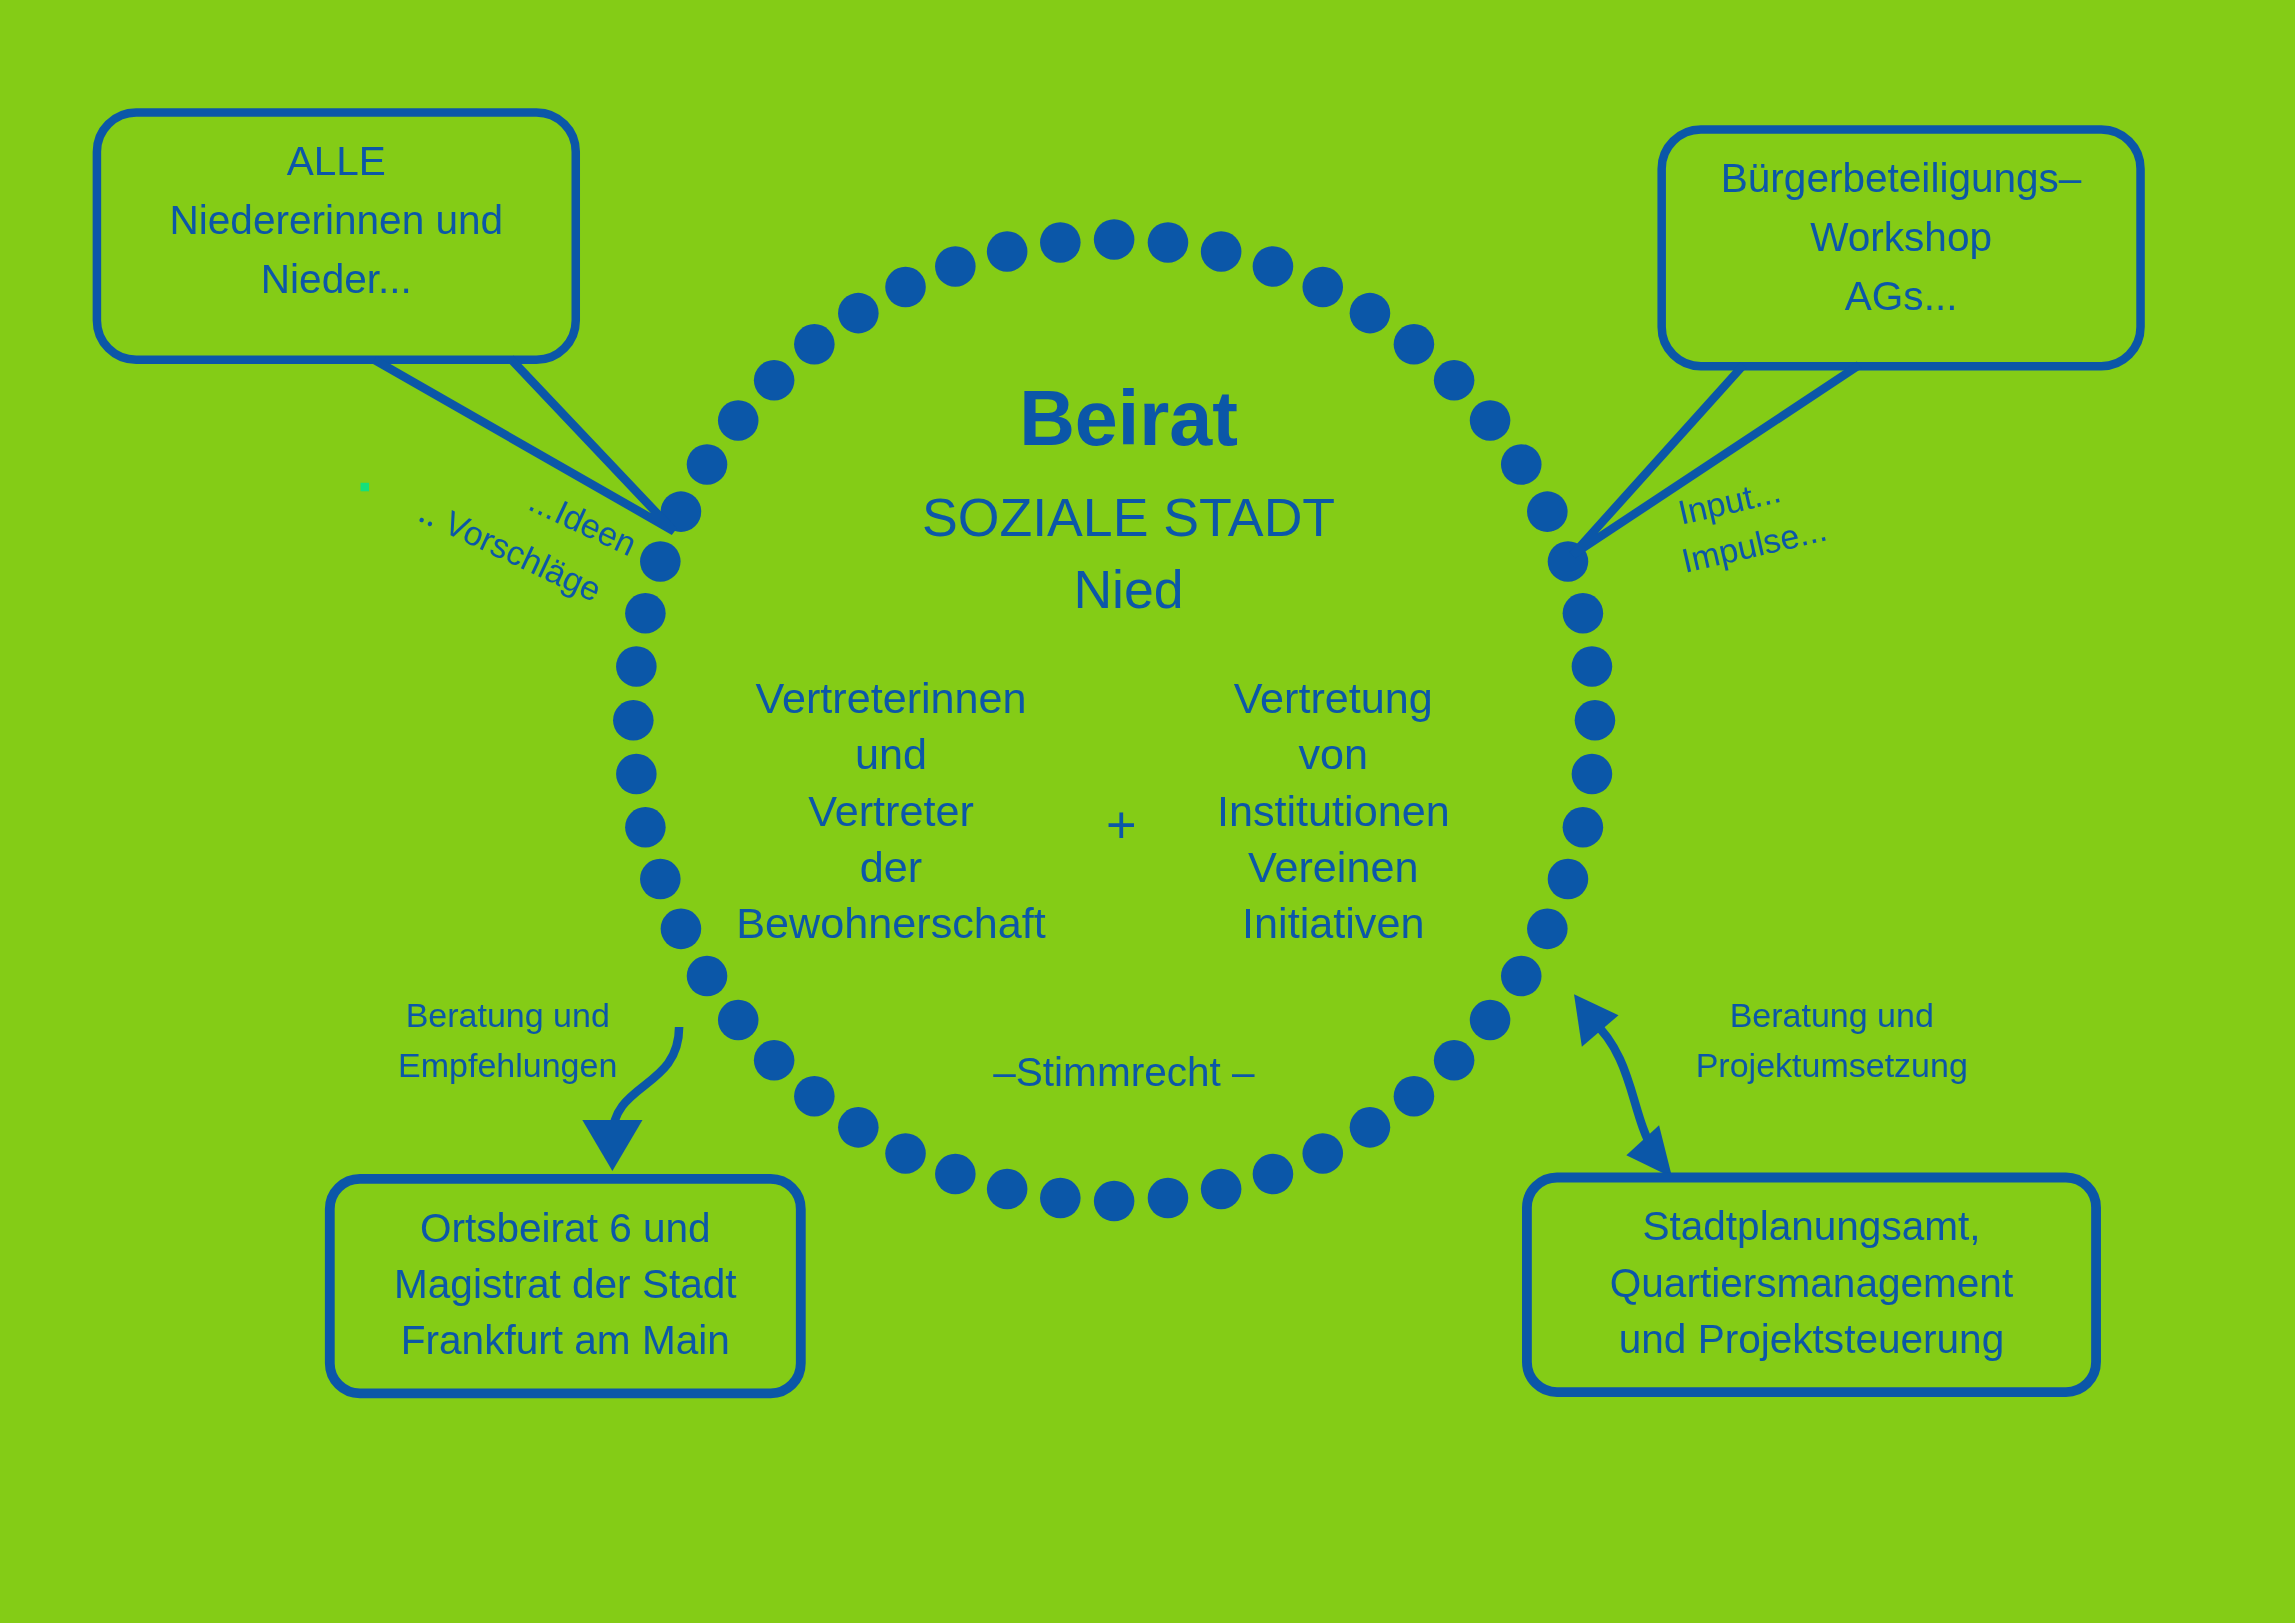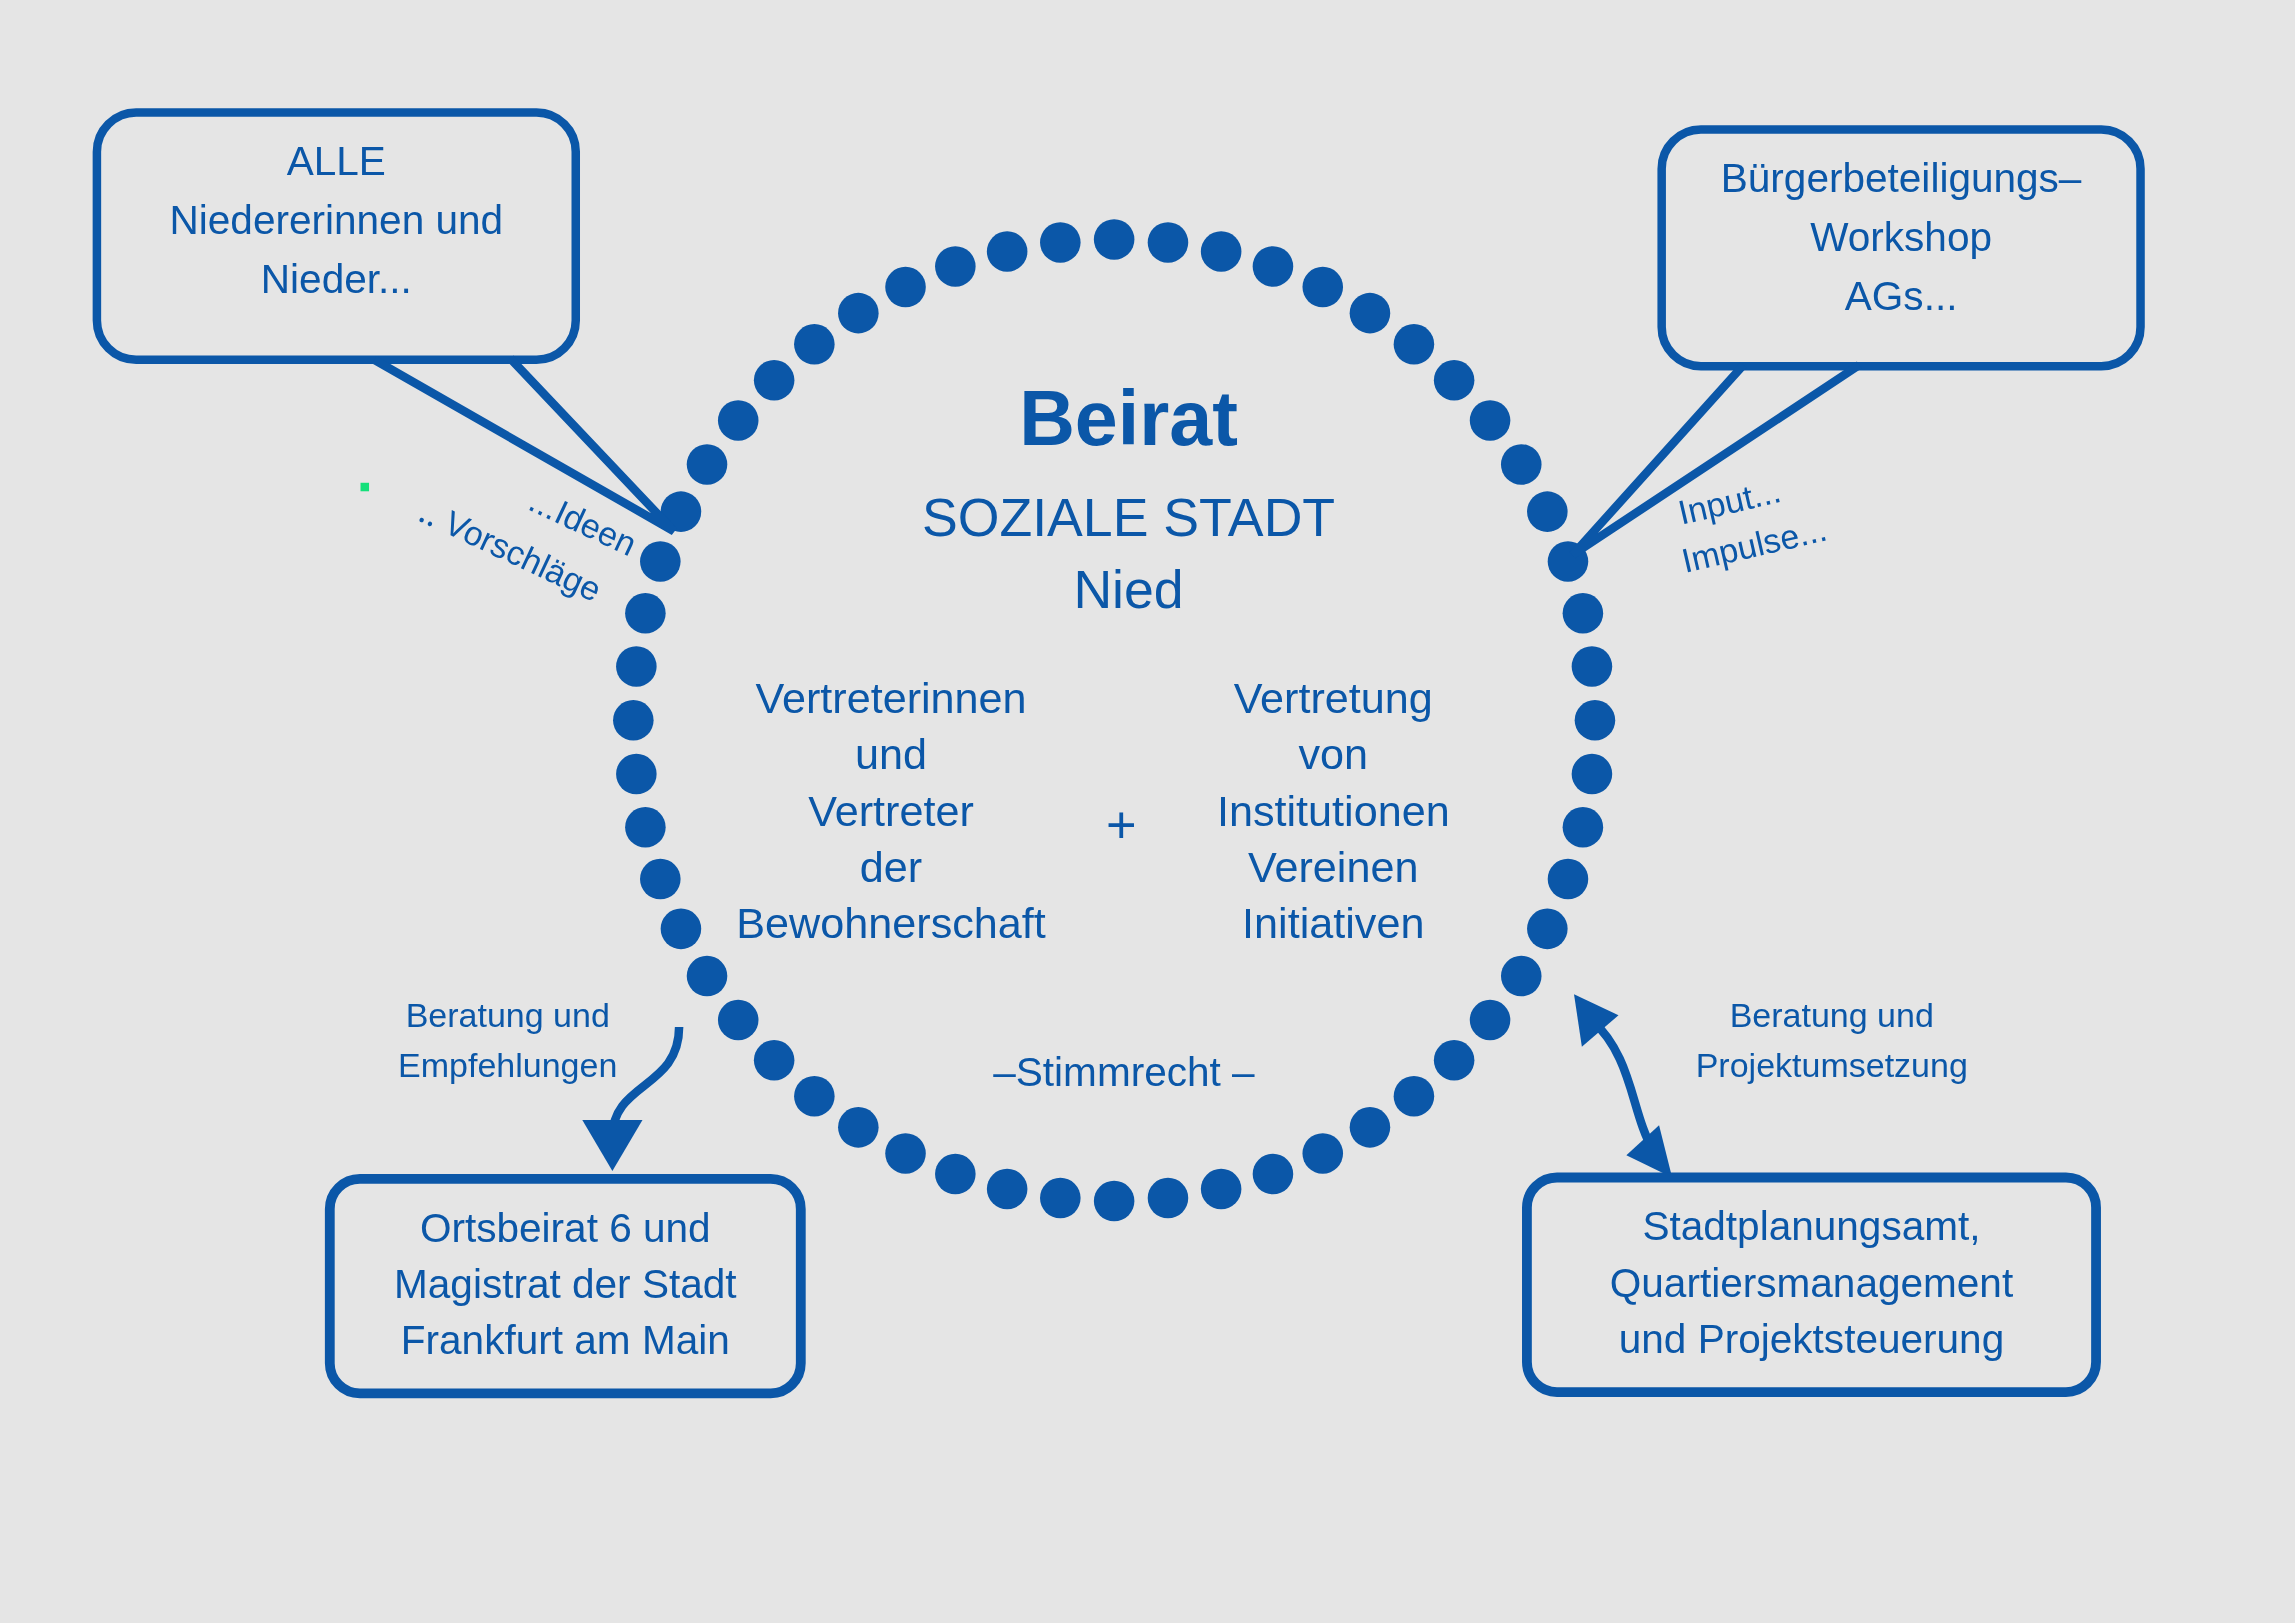--- a/index.html
+++ b/index.html
@@ -4,21 +4,21 @@
 <style>
   html, body {
     margin: 0;
     padding: 0;
     background: #ffffff;
   }
   #stage {
     position: relative;
     width: 2295px;
     height: 1623px;
-    background: #e5e5e5;
+    background: #84cc16;
     overflow: hidden;
     font-family: "Liberation Sans", sans-serif;
   }
   #canvas {
     position: absolute;
     inset: 0;
     width: 2295px;
     height: 1623px;
     display: block;
   }

